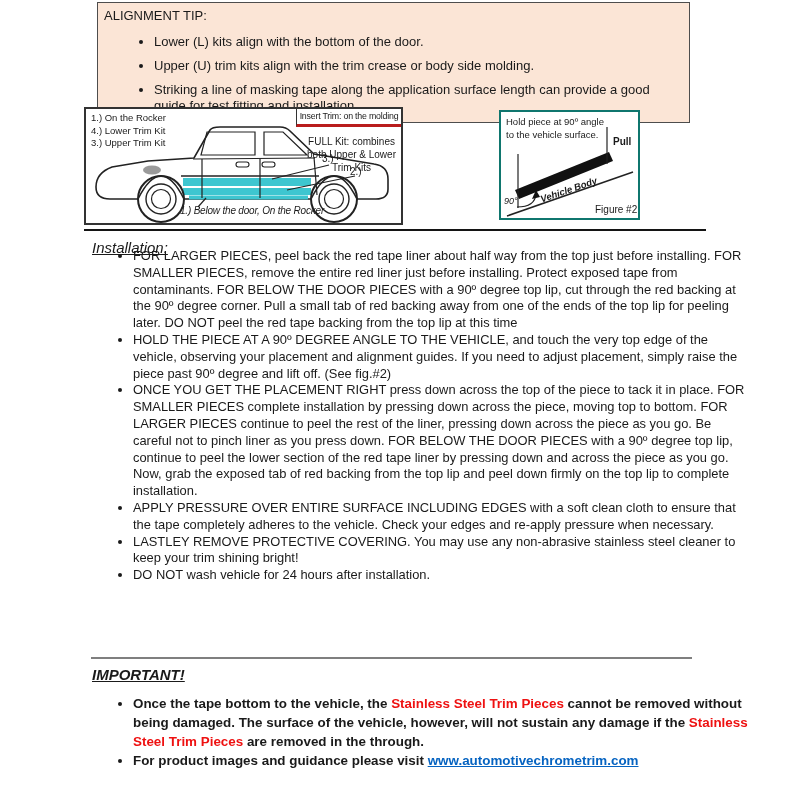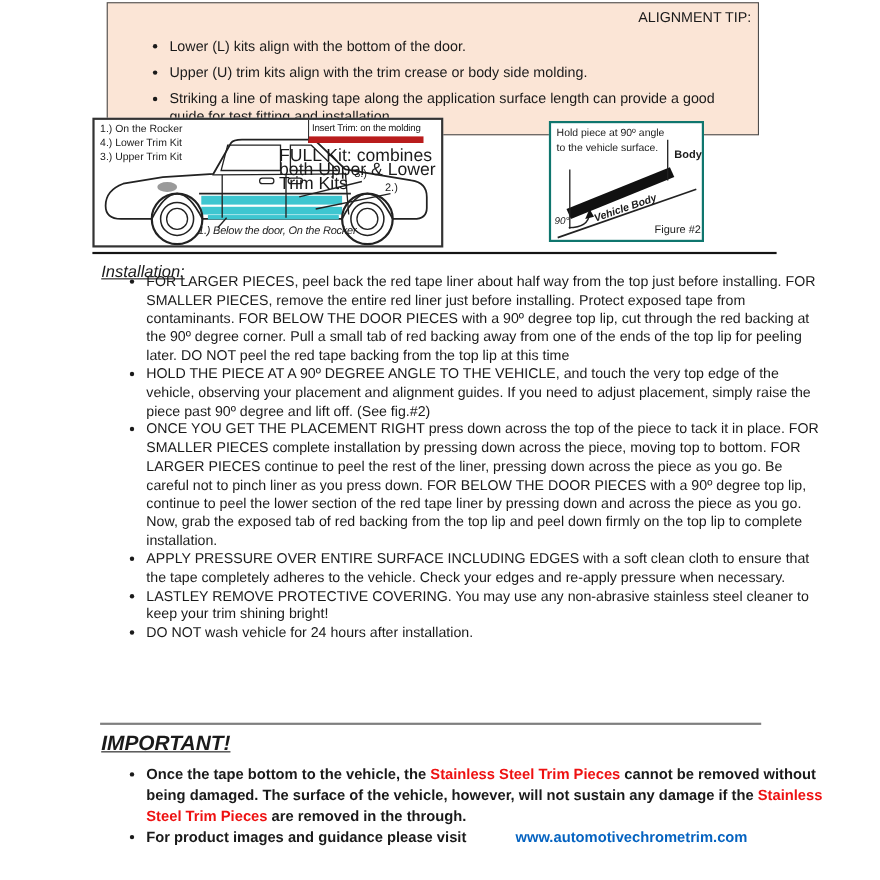--- a/index.html
+++ b/index.html
@@ -10,41 +10,41 @@
     width:800px;height:800px;background:#ffffff;position:relative;
     font-family:"Liberation Sans","DejaVu Sans",sans-serif;color:#1a1a1a;
     overflow:hidden;
   }
   
   .tip-box{
     position:absolute;left:97px;top:2px;width:579px;
     background:var(--tip-bg);border:1px solid #4d4d4d;
     padding:5px 6px 6px 6px;
   }
-  .tip-title{font-size:13px;line-height:16px;text-align:right;}
+  .tip-title{font-size:13px;line-height:16px;}
   .tip-box ul{margin:10px 0 0 0;padding-left:50px;font-size:13px;line-height:16px;}
   .tip-box li{margin-bottom:8px;}
   .tip-box li:last-child{margin-bottom:2px;}
   
   .car-box{
     position:absolute;left:84px;top:107px;width:315px;height:114px;
     border:2px solid #333;background:#fff;
   }
   .fig2-box{
     position:absolute;left:499px;top:110px;width:137px;height:106px;
     border:2px solid #0f766e;background:#fff;
   }
   .car-box svg,.fig2-box svg{position:absolute;left:0;top:0;}
   .car-legend{position:absolute;left:5px;top:3px;font-size:9.5px;line-height:12.5px;white-space:nowrap;}
   .insert-trim-note{
-    position:absolute;right:16px;top:0;width:104px;height:15px;
-    border-left:1px solid #333;border-bottom:6px solid #b91c1c;
+    position:absolute;right:0;top:0;width:104px;height:15px;
+    border-left:1px solid #333;border-bottom:3px solid #b91c1c;
     font-size:8.8px;line-height:15px;text-align:center;white-space:nowrap;letter-spacing:-0.2px;
   }
-  .full-kit-note{position:absolute;right:5px;top:26px;font-size:16px;line-height:13px;text-align:left;white-space:nowrap;}
+  .full-kit-note{position:absolute;right:5px;top:26px;font-size:10px;line-height:13px;text-align:center;white-space:nowrap;}
   .callout-upper{position:absolute;left:236px;top:44px;font-size:10px;}
   .callout-lower{position:absolute;left:264px;top:57px;font-size:10px;}
   .rocker-label{position:absolute;left:94px;top:96px;font-size:10px;white-space:nowrap;letter-spacing:-0.2px;font-style:italic;}
   .fig2-instruction{position:absolute;left:5px;top:3px;font-size:9.5px;line-height:13px;white-space:nowrap;}
   .fig2-trim-label{position:absolute;left:112px;top:24px;font-size:10px;font-weight:bold;}
   .fig2-angle-label{position:absolute;left:3px;top:84px;font-size:9px;font-style:italic;}
   .fig2-body-label{
     position:absolute;left:38px;top:72px;font-size:9.5px;font-weight:bold;font-style:italic;
     transform:rotate(-19deg);white-space:nowrap;
   }
@@ -57,29 +57,29 @@
   }
   .install-list{
     position:absolute;left:92px;top:248px;width:613px;margin:0;
     padding-left:41px;font-size:12.9px;line-height:16.8px;
   }
   .install-list li{margin:0;}
   
   .gray-rule{position:absolute;left:91px;top:657px;width:601px;height:2px;background:#7f7f7f;}
   .important-heading{
     position:absolute;left:92px;top:666px;margin:0;
-    font-size:19px;font-weight:bold;font-style:italic;text-decoration:underline;
+    font-size:15px;font-weight:bold;font-style:italic;text-decoration:underline;
   }
   .important-list{
     position:absolute;left:92px;top:694px;width:620px;margin:0;
     padding-left:41px;font-weight:bold;font-size:13.4px;line-height:19px;
   }
   .important-list li{margin:0;}
   .red-text{color:var(--red);}
-  .link{color:var(--blue);cursor:pointer;margin-left:41px;}
+  .link{color:var(--blue);text-decoration:underline;cursor:pointer;}
   
   .ln{stroke:#222;fill:none;}
   .stripe{fill:var(--teal);stroke:none;}
 </style>
 </head>
 <body>
 
 <div class="tip-box">
   <div class="tip-title">ALIGNMENT TIP:</div>
   <ul>
@@ -159,21 +159,21 @@
     <polygon points="14,78 108,40 112,49 18,87" fill="#111"></polygon>
     <line class="ln" x1="106" y1="15" x2="106" y2="52" stroke-width="1.2"></line>
     <line class="ln" x1="17" y1="42" x2="17" y2="96" stroke-width="1.2"></line>
     <path class="ln" d="M 16 95 Q 34 95 35 82" stroke-width="1.2"></path>
     <polygon points="35,78 31,87 39,85" fill="#111"></polygon>
   </svg>
   <div class="fig2-instruction">
     <div>Hold piece at 90º angle</div>
     <div>to the vehicle surface.</div>
   </div>
-  <div class="fig2-trim-label">Body</div>
+  <div class="fig2-trim-label">Pull</div>
   <div class="fig2-angle-label">90°</div>
   <div class="fig2-body-label">Vehicle Body</div>
   <div class="fig2-caption">Figure #2</div>
 </div>
 
 <div class="diagram-rule"></div>
 
 <h2 class="install-heading">Installation:</h2>
 <ul class="install-list">
   <li>FOR LARGER PIECES, peel back the red tape liner about half way from the top just before installing. FOR SMALLER PIECES, remove the entire red liner just before installing. Protect exposed tape from contaminants. FOR BELOW THE DOOR PIECES with a 90º degree top lip, cut through the red backing at the 90º degree corner. Pull a small tab of red backing away from one of the ends of the top lip for peeling later. DO NOT peel the red tape backing from the top lip at this time</li>

